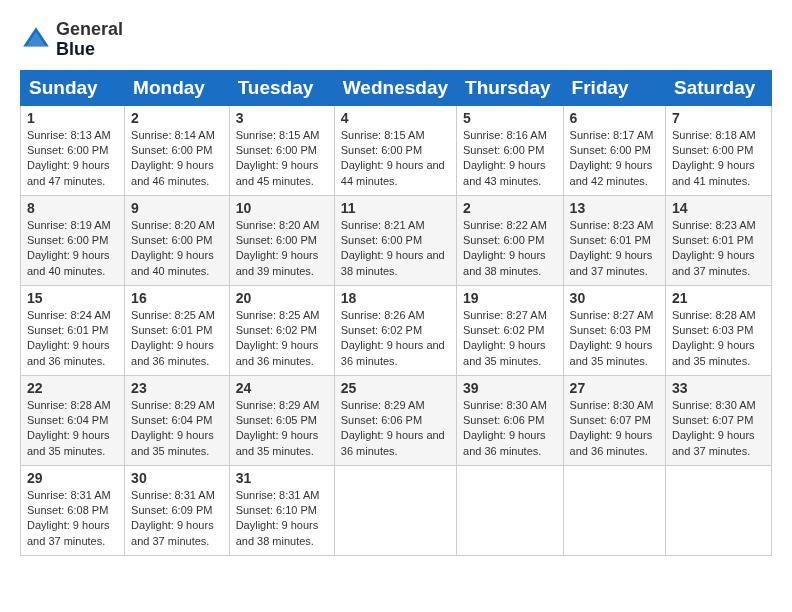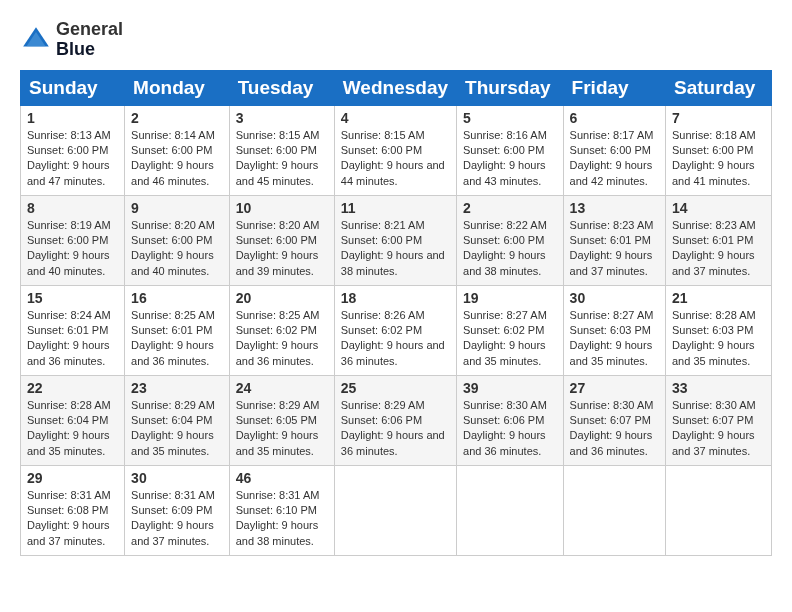--- a/index.html
+++ b/index.html
@@ -363,21 +363,21 @@
       </td>
         <td>
         <span class="day-number">30</span>
         <div class="day-info">
           Sunrise: 8:31 AM<br>
           Sunset: 6:09 PM<br>
           Daylight: 9 hours and 37 minutes.
         </div>
       </td>
         <td>
-        <span class="day-number">46</span>
+        <span class="day-number">31</span>
         <div class="day-info">
           Sunrise: 8:31 AM<br>
           Sunset: 6:10 PM<br>
           Daylight: 9 hours and 38 minutes.
         </div>
       </td>
         <td class="empty-cell"></td>
         <td class="empty-cell"></td>
         <td class="empty-cell"></td>
         <td class="empty-cell"></td>

